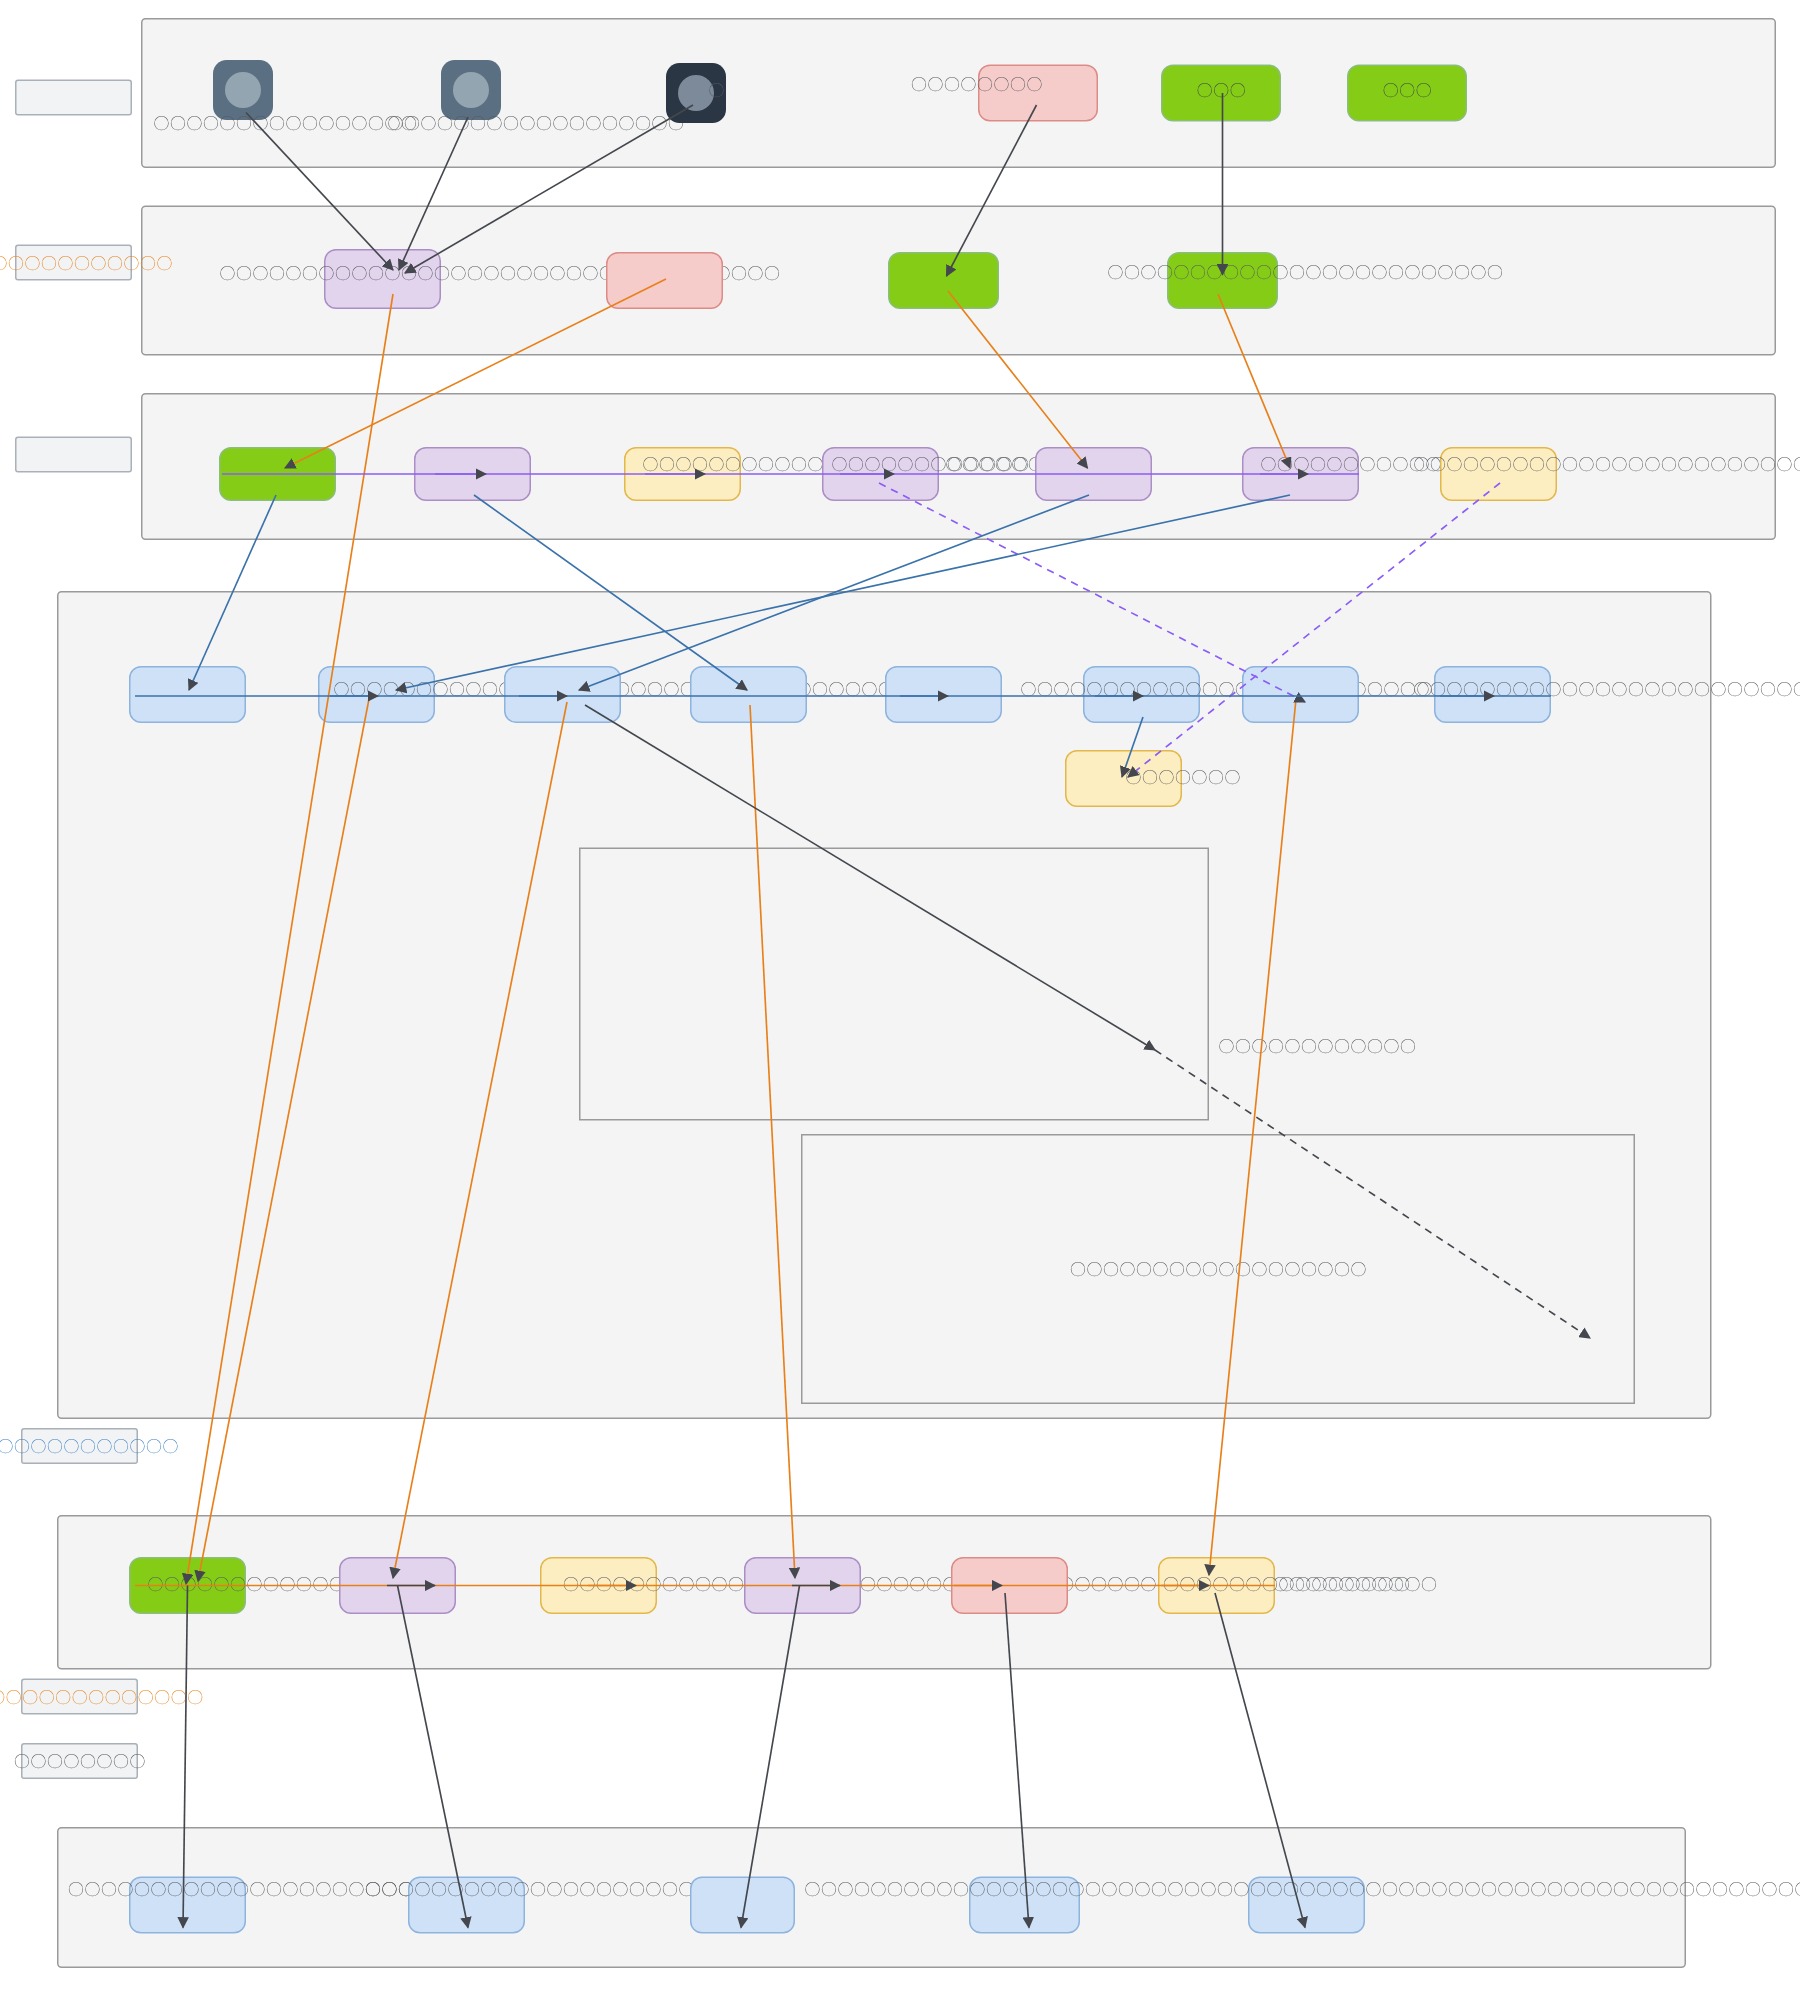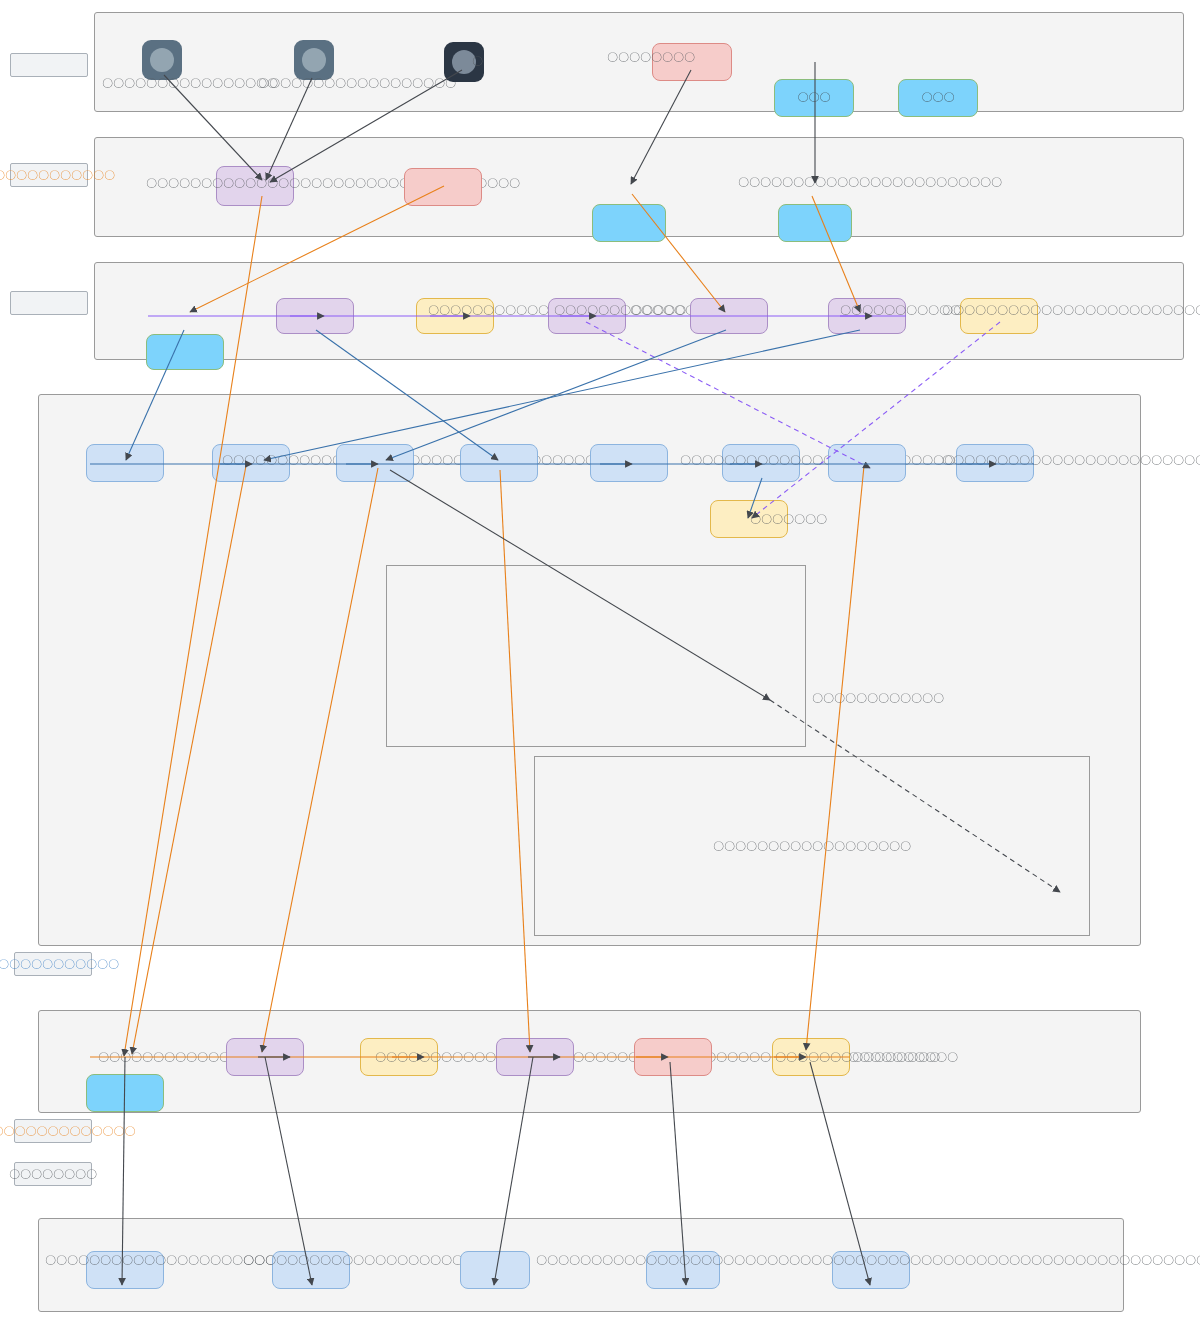--- a/index.html
+++ b/index.html
@@ -42,21 +42,21 @@
     position:absolute;
     box-sizing:border-box;
     border-radius:8px;
     border:1px solid #888;
     display:flex;align-items:center;justify-content:center;
     font-size:11px;line-height:1.25;
     text-align:center;
     color:#3d4247;
     white-space:nowrap;
   }
-  .n-green {background:#7dd3fc;border-color:#8bbd7c;margin-top:36px;}
+  .n-green {background:#84cc16;border-color:#8bbd7c;}
   .n-purple{background:#e2d4ec;border-color:#ab8ec6;}
   .n-yellow{background:#fdeec2;border-color:#e3b84b;}
   .n-red   {background:#f6ccca;border-color:#dd8b86;}
   .n-blue  {background:#cfe1f6;border-color:#8cb4df;}
 
   
   .freetext{
     position:absolute;
     font-size:11px;
     color:#55595e;

